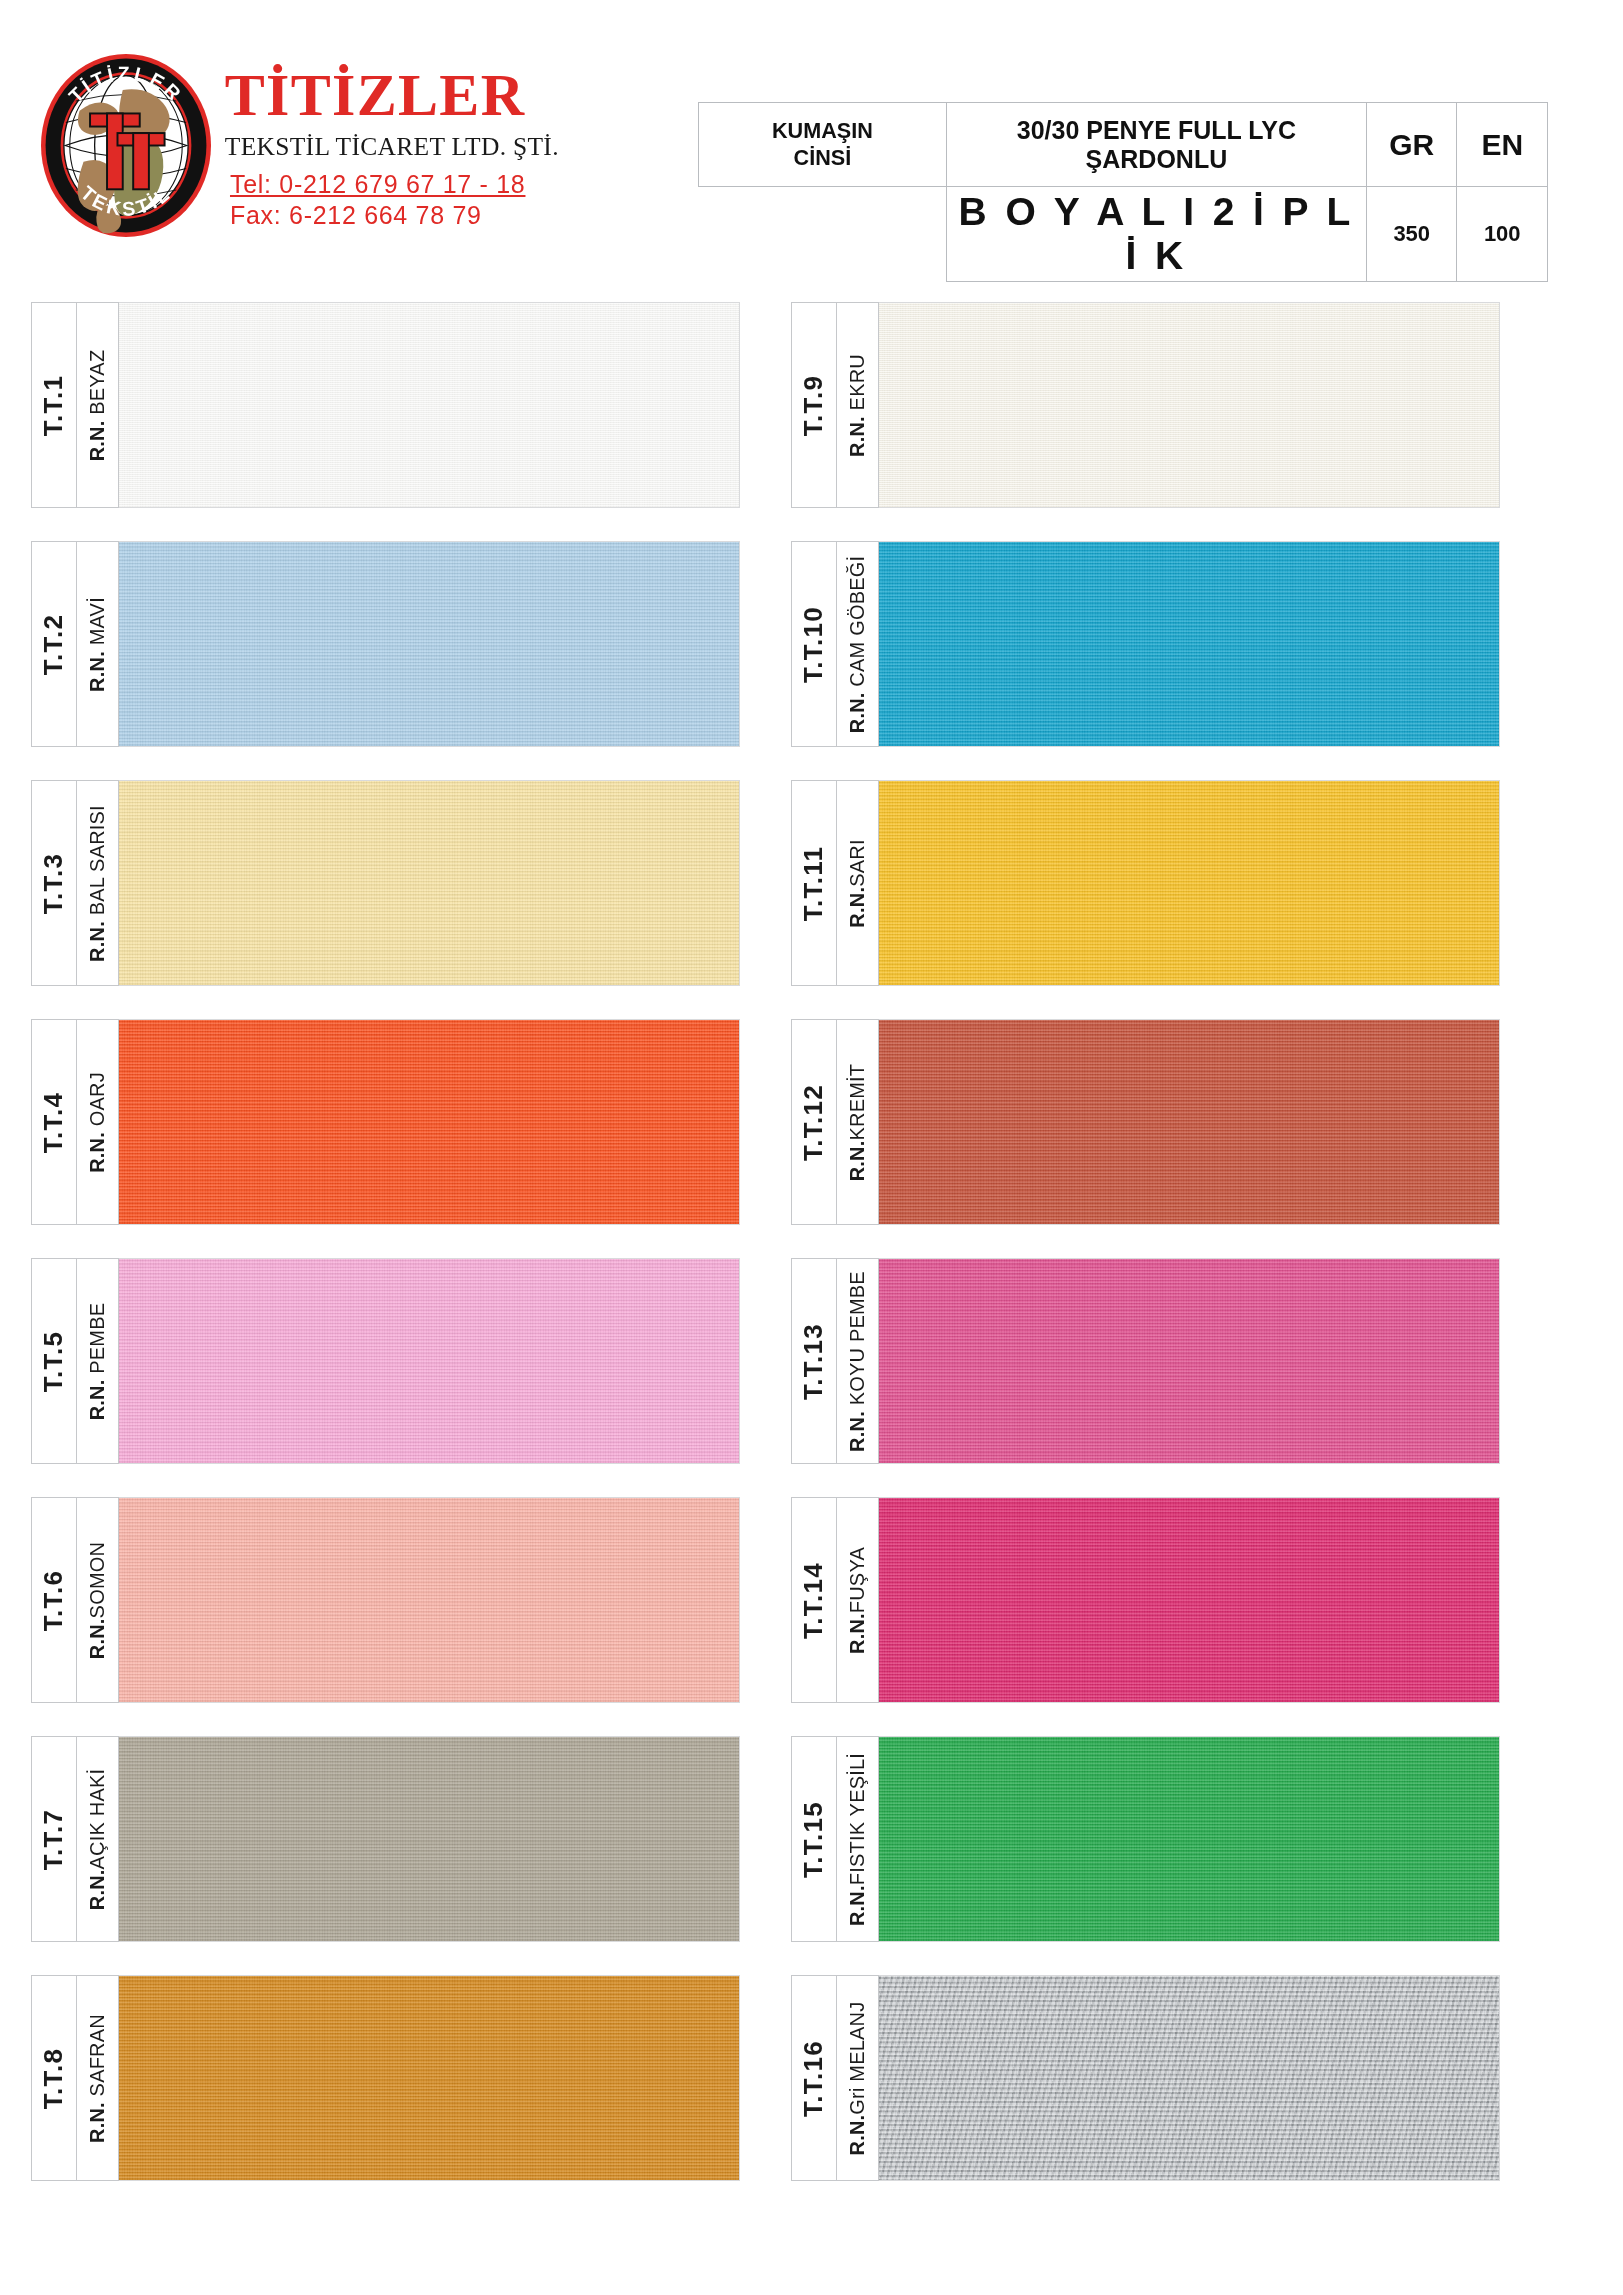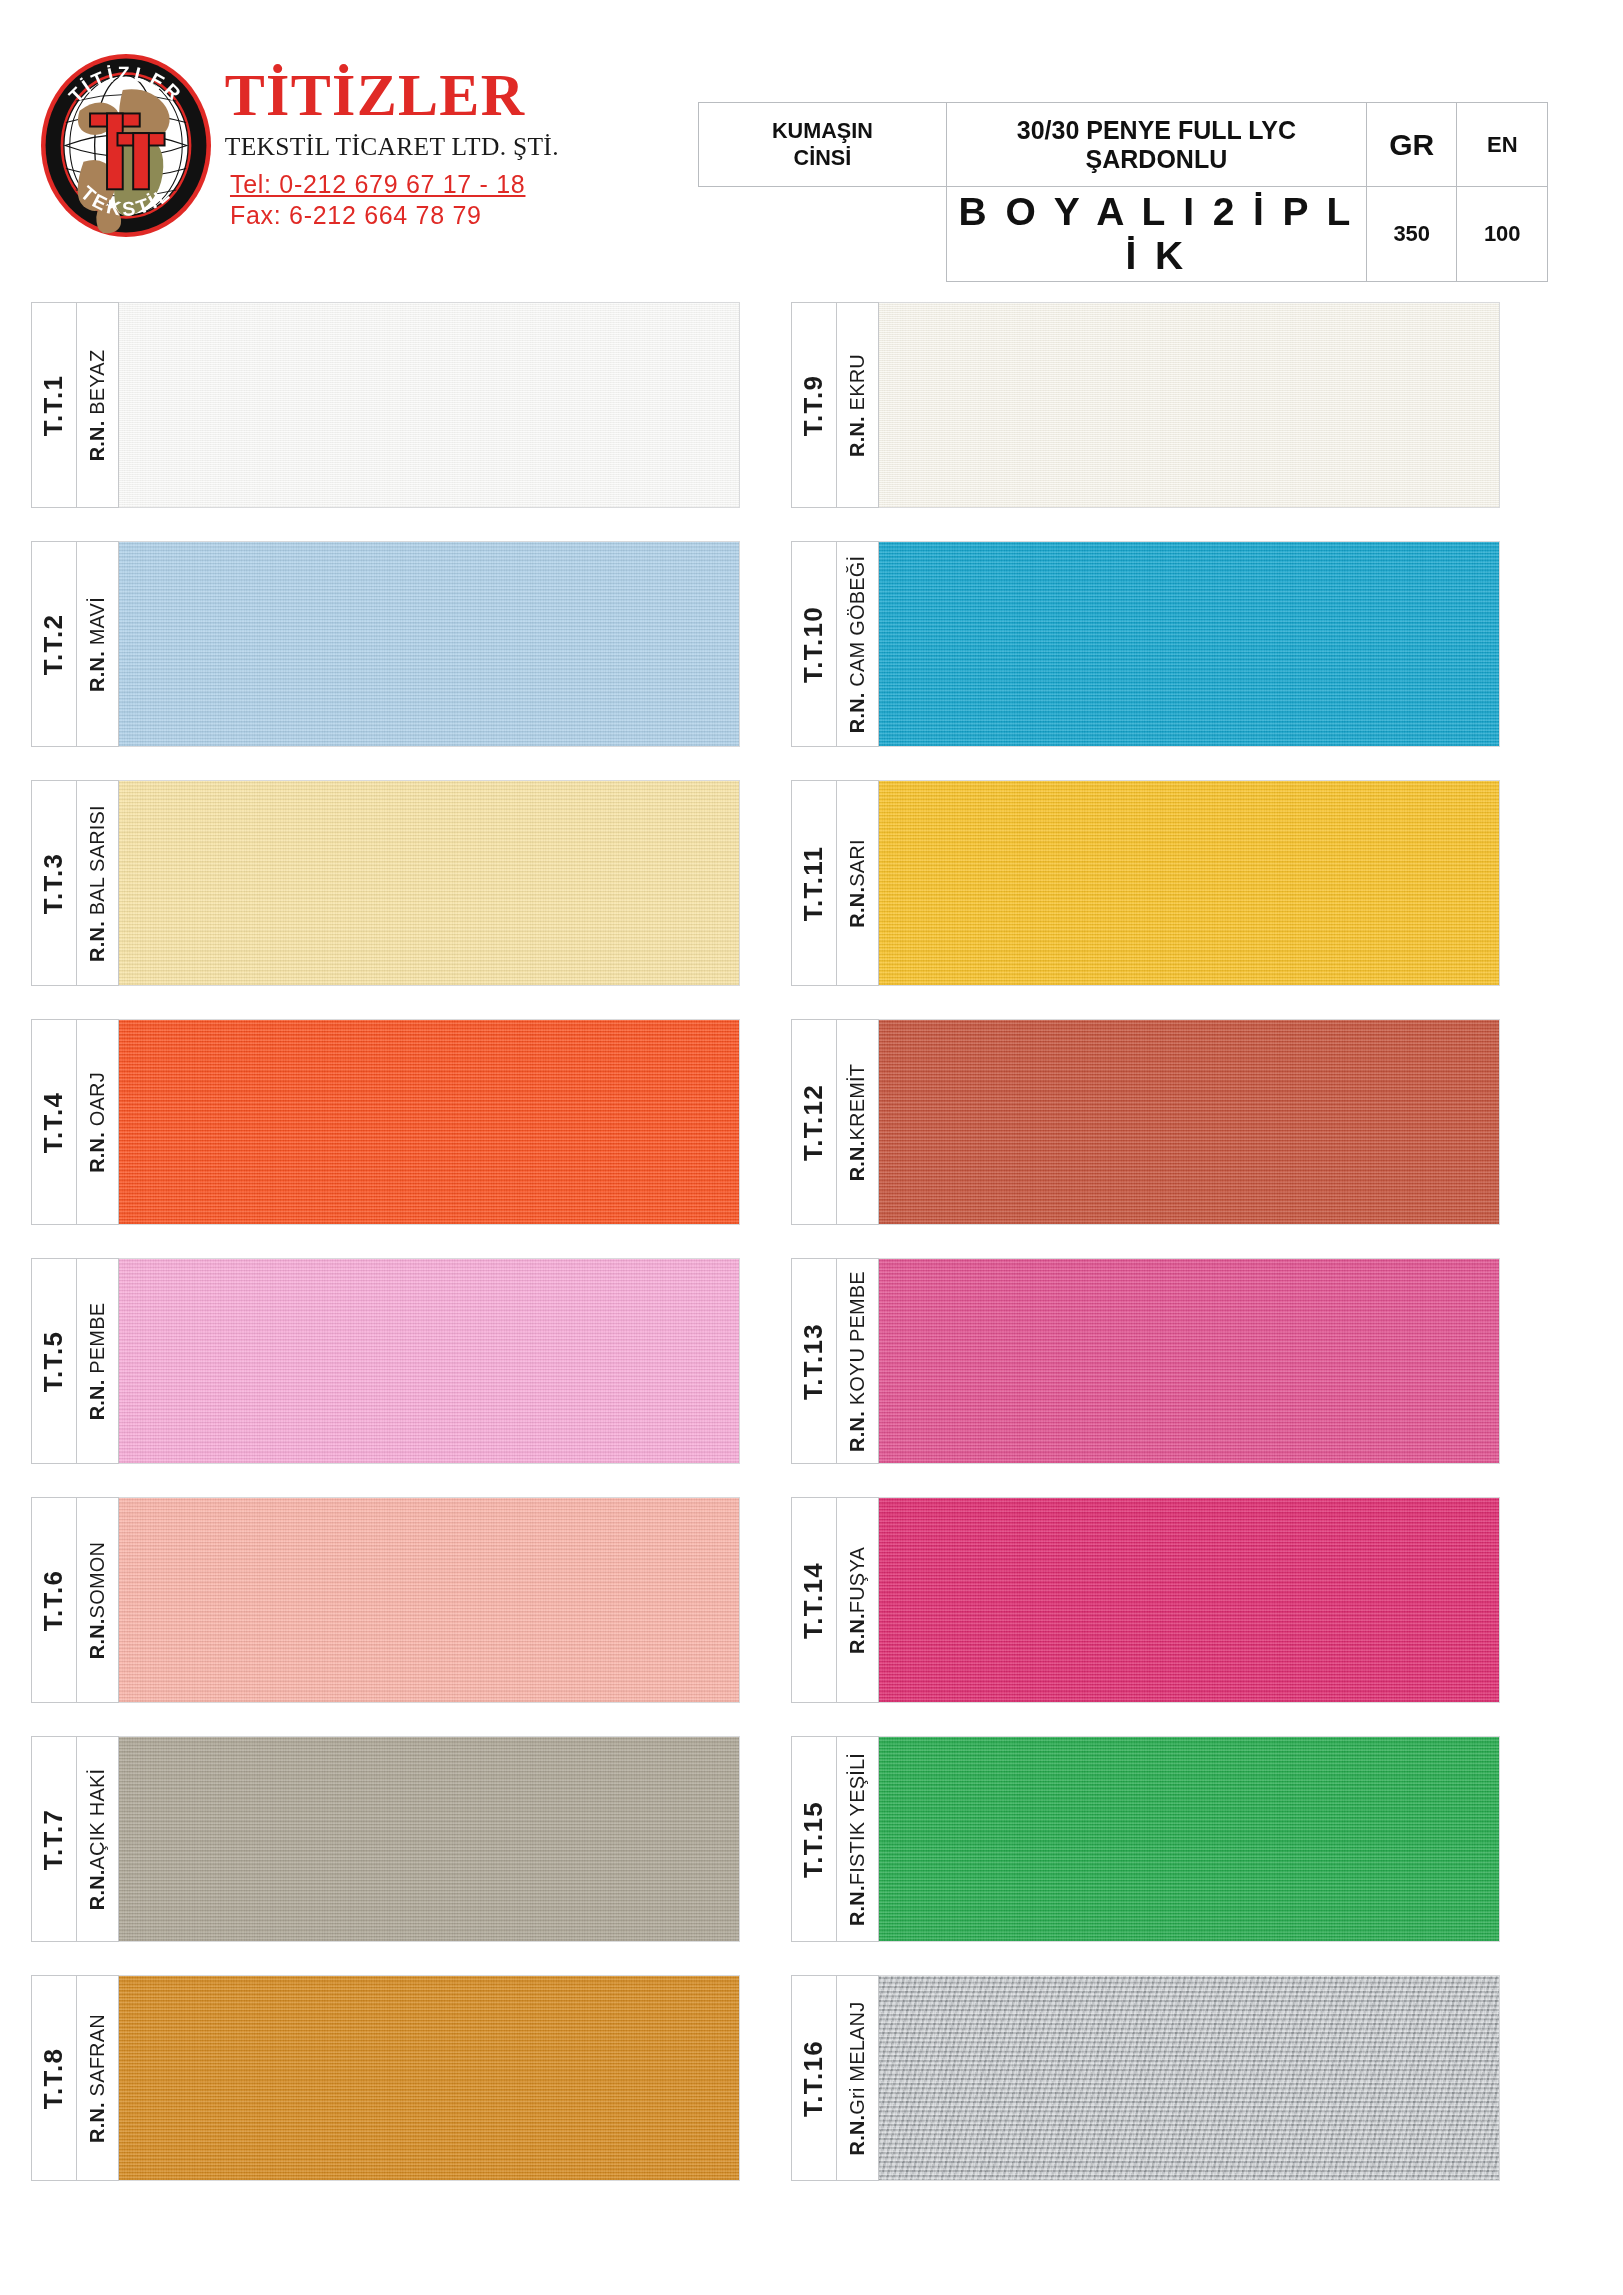--- a/index.html
+++ b/index.html
@@ -98,21 +98,21 @@
     color: #111111;
     text-align: center;
     vertical-align: middle;
     padding: 3px;
   }
   .spec-table tr { height: 84px; }
 
   .c-kumasin  { width: 230px; font-size: 21.6px; line-height: 1.22; }
   .c-kind     { width: 390px; font-size: 25px; letter-spacing: 0px; }
   .c-gr       { width: 84px; font-size: 30px; }
-  .c-en       { width: 84px; font-size: 22px; }
+  .c-en       { width: 84px; font-size: 30px; }
   .c-product  { font-size: 39px; letter-spacing: 3.9px; }
   .c-num      { font-size: 22px; }
   .blankcell  { border-left: none !important; border-top: none !important;
                 border-bottom: none !important; border-right: none !important; }
 
   
   .grid {
     position: absolute;
     top: 302px;
     left: 0;

